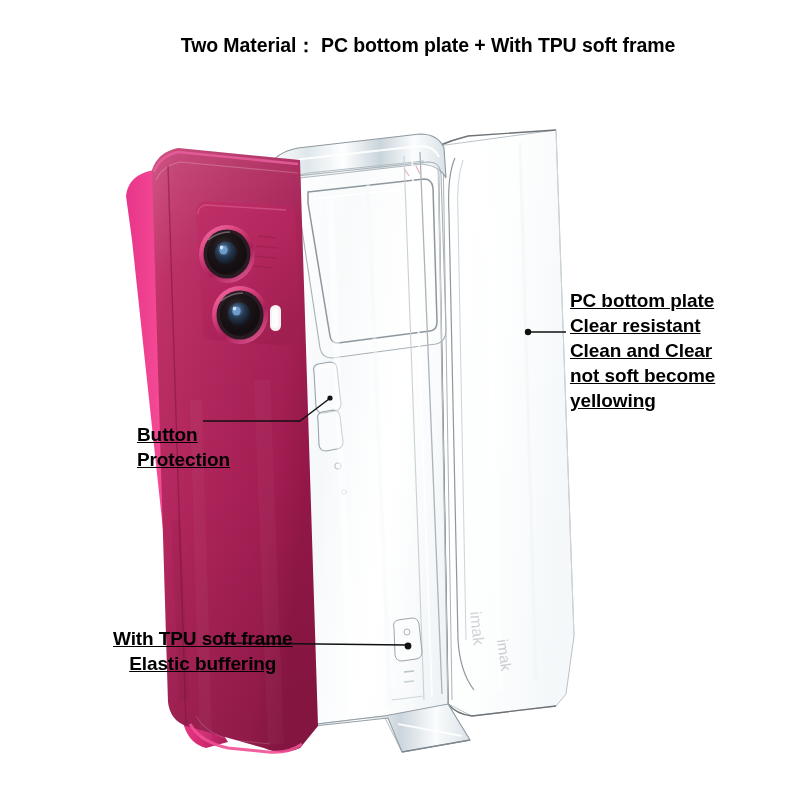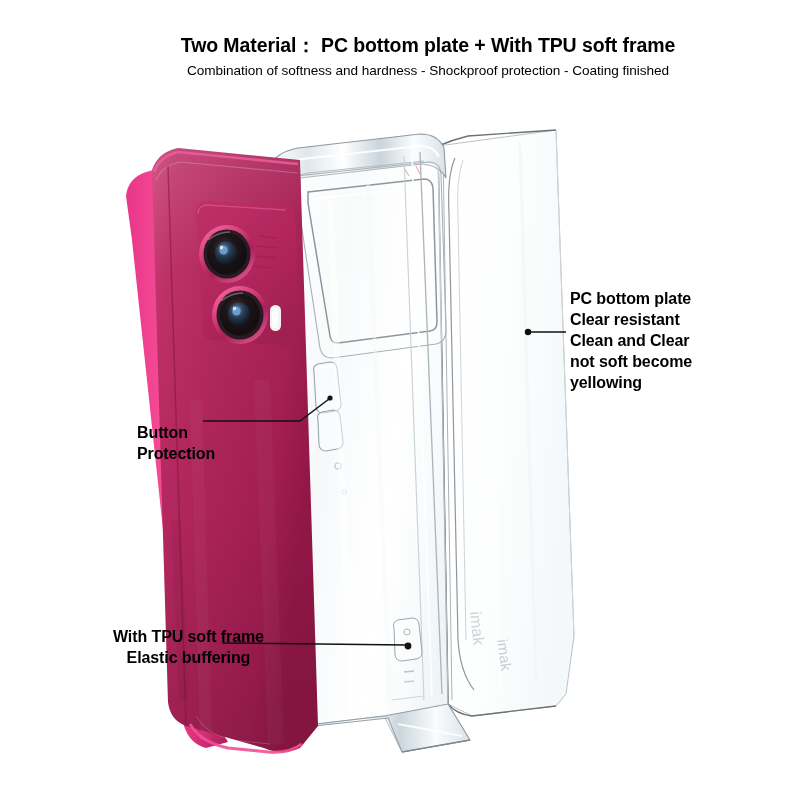--- a/index.html
+++ b/index.html
@@ -51,25 +51,26 @@
   #product-svg {
     position: absolute;
     left: 0;
     top: 0;
     display: block;
   }
 
   
   .callout {
     position: absolute;
-    font-size: 16px;
+    font-size: 19px;
     font-weight: bold;
     line-height: 1.32;
     letter-spacing: -0.1px;
     white-space: nowrap;
+    text-decoration: underline;
   }
   #callout-pc {
     left: 570px;
     top: 288px;
   }
   #callout-button {
     left: 137px;
     top: 422px;
   }
   #callout-tpu {
@@ -79,21 +80,20 @@
   }
   .callout-line {
     display: block;
   }
 </style>
 </head>
 <body>
 
 <div id="header-block">
   <div id="header-title">Two Material：  PC bottom plate + With TPU soft frame</div>
-  <div id="header-sub-1" class="header-sub">Combination of softness and hardness - Shockproof protection - Coating finished</div>
 </div>
 
 <div id="product-stage">
   <svg id="product-svg" width="800" height="800" viewBox="0 0 800 800">
     <defs>
 
       <linearGradient id="gPhoneBody" x1="0" y1="0" x2="1" y2="0.35">
         <stop offset="0%" stop-color="#c8376e"></stop>
         <stop offset="14%" stop-color="#bb2b63"></stop>
         <stop offset="46%" stop-color="#b0245b"></stop>

